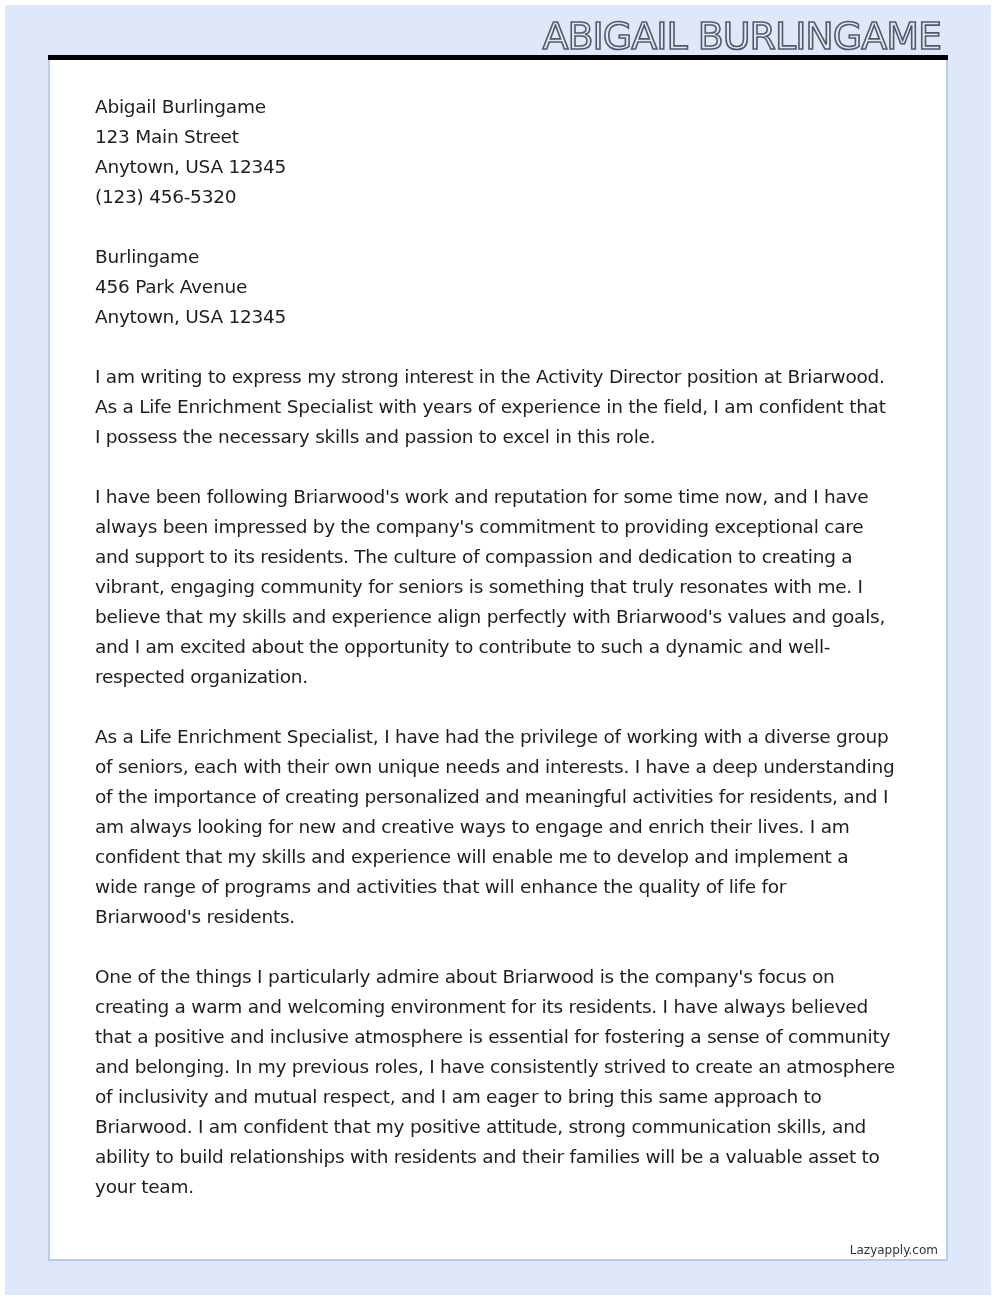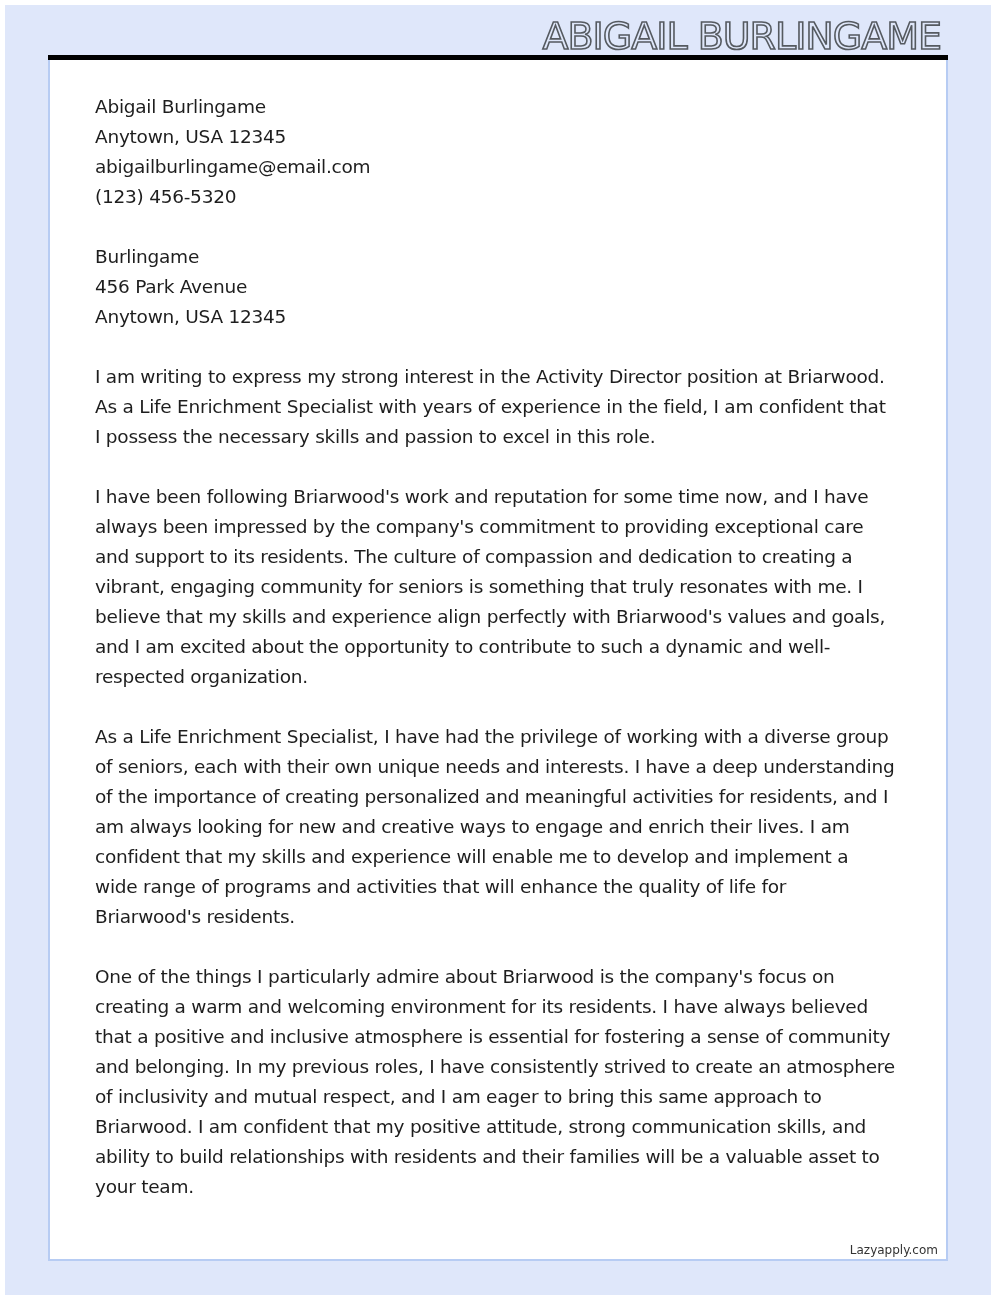--- a/index.html
+++ b/index.html
@@ -52,22 +52,22 @@
   <div class="header-name">ABIGAIL BURLINGAME</div>
   <div class="rule"></div>
   <div class="page">
     <div class="watermark">Lazyapply.com</div>
   </div>
 </div>
 
 <div class="letter">
   <p>
     <span class="line">Abigail Burlingame</span>
+    <span class="line">123 Main Street</span>
     <span class="line">Anytown, USA 12345</span>
-    <span class="line">abigailburlingame@email.com</span>
     <span class="line">(123) 456-5320</span>
   </p>
   <p>
     <span class="line">Burlingame</span>
     <span class="line">456 Park Avenue</span>
     <span class="line">Anytown, USA 12345</span>
   </p>
   <p>I am writing to express my strong interest in the Activity Director position at Briarwood. As a Life Enrichment Specialist with years of experience in the field, I am confident that I possess the necessary skills and passion to excel in this role.</p>
   <p>I have been following Briarwood's work and reputation for some time now, and I have always been impressed by the company's commitment to providing exceptional care and support to its residents. The culture of compassion and dedication to creating a vibrant, engaging community for seniors is something that truly resonates with me. I believe that my skills and experience align perfectly with Briarwood's values and goals, and I am excited about the opportunity to contribute to such a dynamic and well-respected organization.</p>
   <p>As a Life Enrichment Specialist, I have had the privilege of working with a diverse group of seniors, each with their own unique needs and interests. I have a deep understanding of the importance of creating personalized and meaningful activities for residents, and I am always looking for new and creative ways to engage and enrich their lives. I am confident that my skills and experience will enable me to develop and implement a wide range of programs and activities that will enhance the quality of life for Briarwood's residents.</p>

